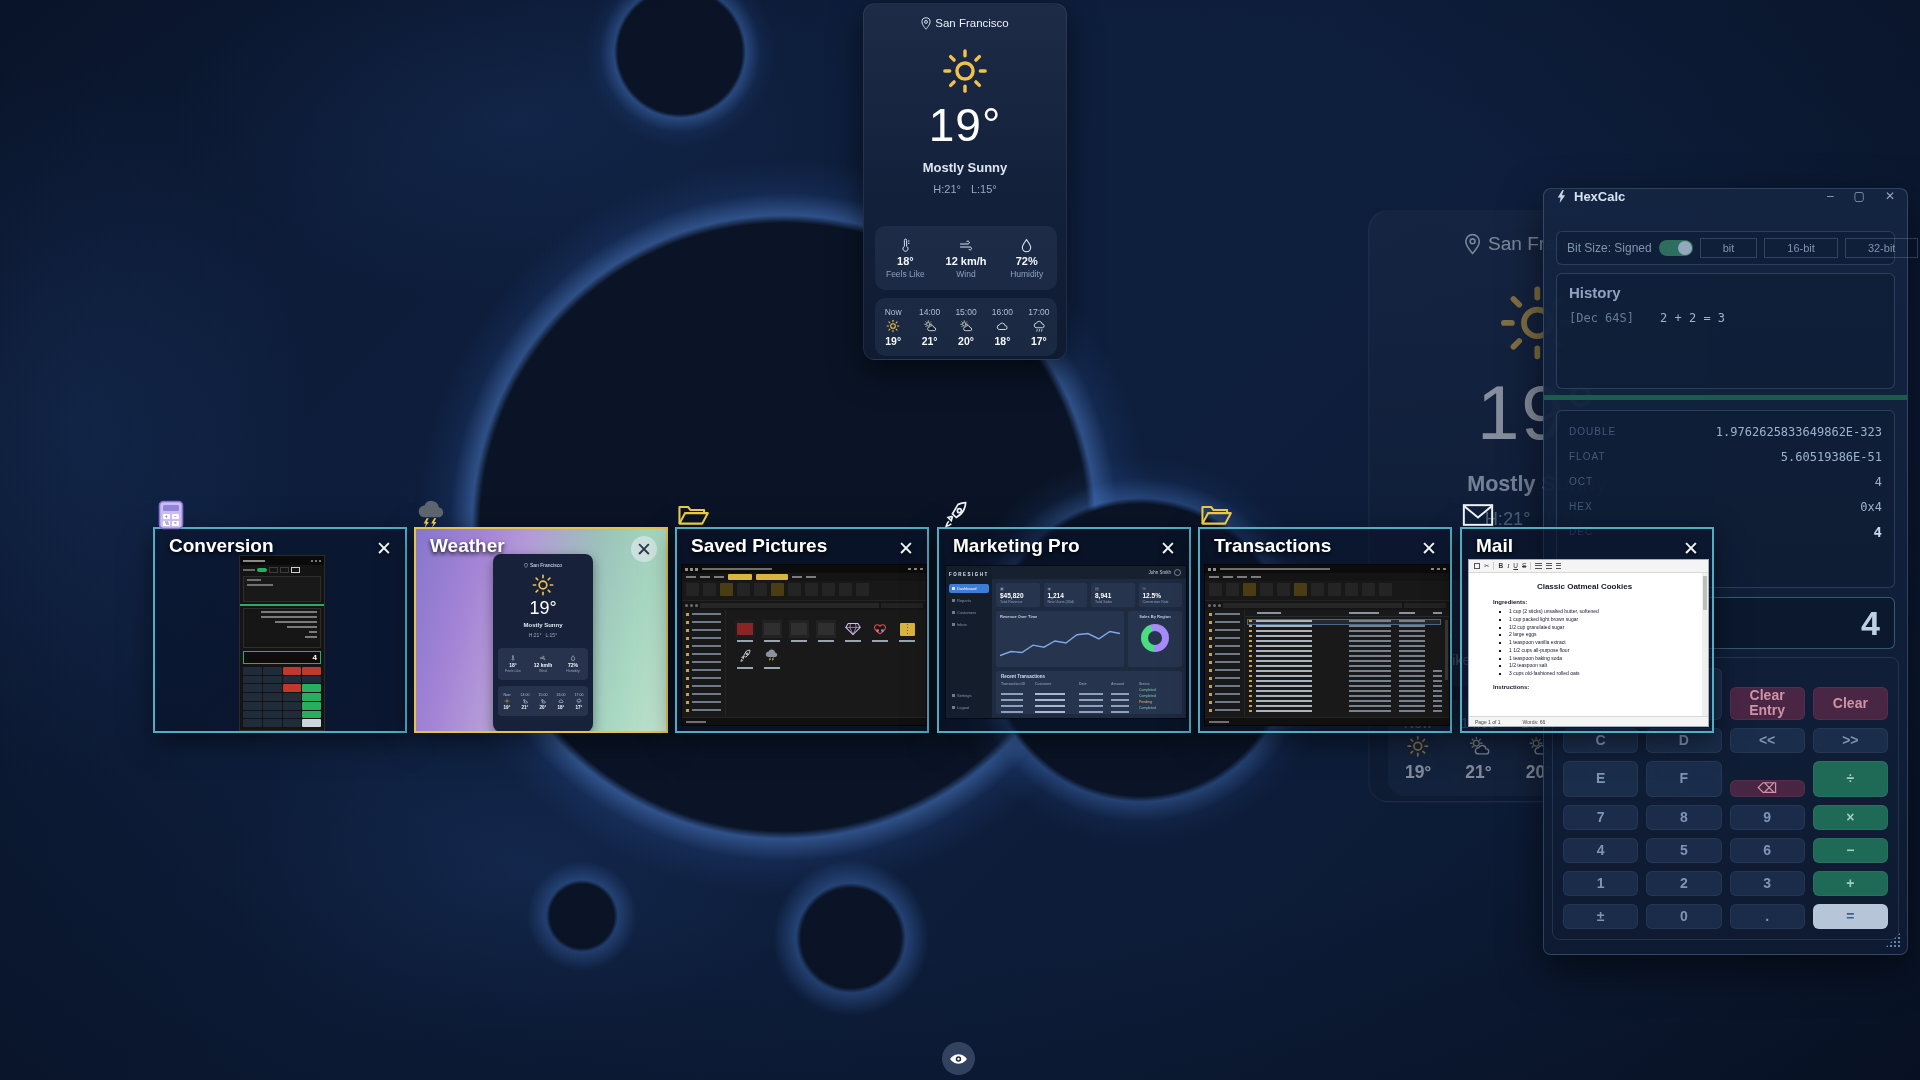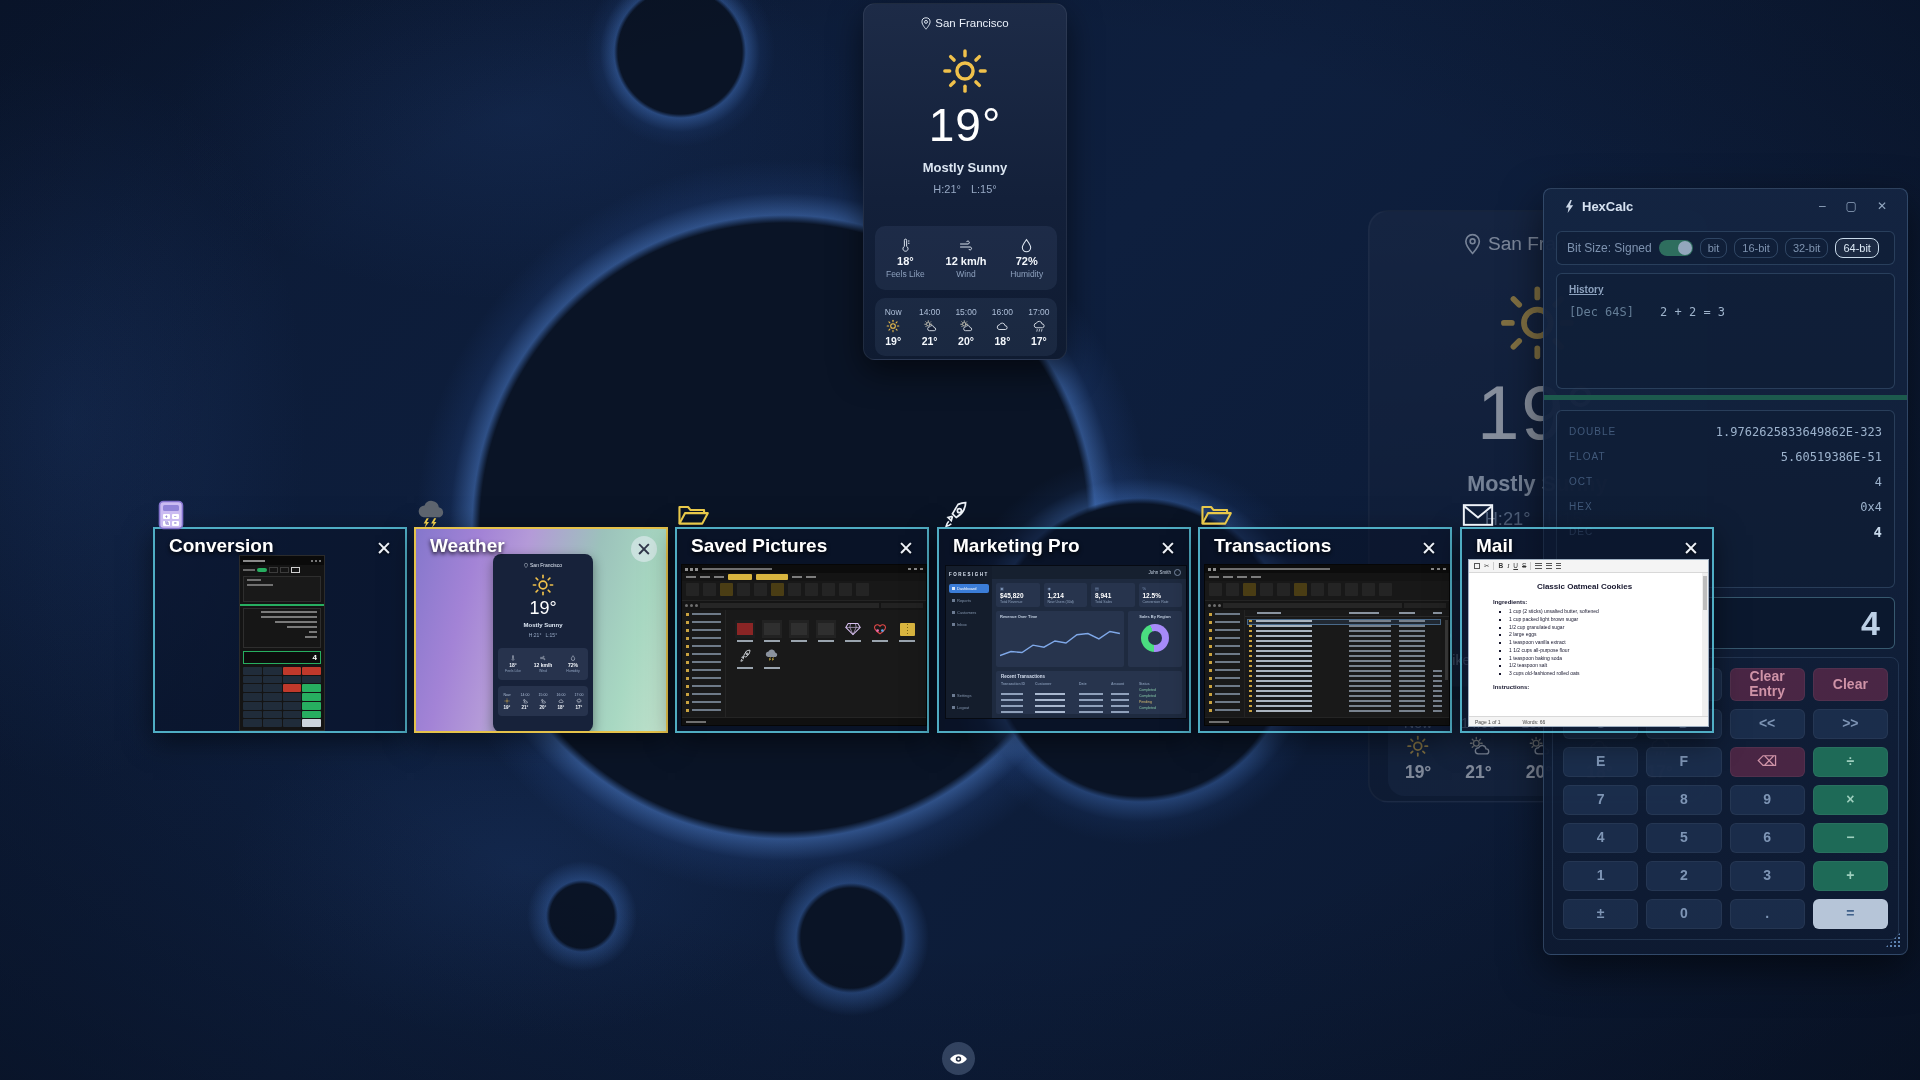--- a/index.html
+++ b/index.html
@@ -58,39 +58,39 @@
   #weather-behind { position:absolute; left:1368px; top:210px; transform:scale(1.66);
                     transform-origin:0 0; opacity:.5; z-index:5; }
   #weather-behind .weather-widget{ box-shadow:none; }
 
   
   .hexcalc { position:absolute; left:1543px; top:188px; width:365px; height:767px; z-index:10;
     background:linear-gradient(180deg, rgba(20,37,66,.97), rgba(14,27,50,.97));
     border:1px solid rgba(130,170,210,.28); border-radius:8px;
     box-shadow:0 14px 40px rgba(0,0,0,.55); }
   .hc-titlebar { position:absolute; top:0; left:0; right:0; height:34px; display:flex;
-                 align-items:center; padding:0 20px; }
+                 align-items:flex-start; padding:0 12px; }
   .hc-bolt { width:11px; height:15px; margin-right:7px; }
   .hc-bolt svg { width:100%; height:100%; }
   .hc-title { font-size:13px; color:#d6e2f1; font-weight:600; }
   .hc-controls { margin-left:auto; display:flex; gap:20px; color:#93a7c0; font-size:12px; }
   .hc-ctl { cursor:default; }
   .hc-box { position:absolute; left:12px; right:12px; border:1px solid rgba(120,160,200,.25);
             border-radius:6px; background:rgba(13,26,48,.45); }
   .hc-bitrow { top:42px; height:34px; display:flex; align-items:center; padding:0 10px; gap:7px; }
   .hc-bitlabel { font-size:12px; color:#7e93b0; white-space:nowrap; }
   .hc-toggle { width:34px; height:16px; border-radius:8px; background:#2e6e5e; position:relative;
                flex:none; }
   .hc-toggle::after { content:""; position:absolute; right:1px; top:1px; width:14px; height:14px;
                border-radius:50%; background:#93a7bd; }
   .hc-bitbtn { font-size:11px; color:#7e93b0; border:1px solid rgba(120,160,200,.3);
-               border-radius:8px; padding:3px 7px; white-space:nowrap; }
+               border-radius:0; padding:3px 22px; white-space:nowrap; }
   .hc-bitbtn.selected { border-color:#c8daea; color:#dcE9f5; color:#dce9f5; background:rgba(255,255,255,.05); }
   .hc-history { top:84px; height:116px; padding:10px 12px; }
-  .hc-hist-title { font-size:10px; color:#8ea3bf; font-weight:600; margin-bottom:10px;text-decoration:underline; }
+  .hc-hist-title { font-size:15px; color:#8ea3bf; font-weight:600; margin-bottom:10px; }
   .hc-hist-entry { font-family:"DejaVu Sans Mono",monospace; font-size:12px; display:flex; gap:26px; }
   .hc-hist-tag { color:#647d96; }
   .hc-hist-expr { color:#9fb4cc; }
   .hc-divider { position:absolute; top:206px; left:0; right:0; height:5px; background:#1c5a4d; }
   .hc-conv { top:221px; height:178px; padding:8px 12px; display:flex; flex-direction:column; }
   .hc-crow { display:flex; align-items:center; height:25px; }
   .hc-crow.binary { height:38px; }
   .hc-clabel { width:72px; font-size:10px; letter-spacing:1px; color:#41597a; }
   .hc-cval { flex:1; text-align:right; font-family:"DejaVu Sans Mono",monospace; font-size:12px;
              color:#9db3cd; line-height:14px; }
@@ -98,21 +98,21 @@
   .hc-display { top:408px; height:52px; border-color:rgba(110,170,190,.45);
                 background:rgba(8,20,40,.6); }
   .hc-dispval { position:absolute; right:14px; top:0; line-height:50px; font-size:34px;
                 font-weight:600; color:#bdd0e6; }
   .hc-keypad { position:absolute; left:8px; right:8px; top:468px; bottom:14px;
                border:1px solid rgba(120,160,200,.18); border-radius:8px; padding:10px;
                display:grid; grid-template-columns:repeat(4,1fr); grid-auto-rows:1fr; gap:8px; }
   .hc-key { background:rgba(36,58,93,.55); border:1px solid rgba(255,255,255,.05); border-radius:6px;
             color:#7e95b5; font-size:14px; font-weight:600; display:flex; align-items:center;
             justify-content:center; text-align:center; line-height:1.1; }
-  .hc-key.red { background:rgba(110,43,78,.62); color:#cf93a7; }
+  .hc-key.red { background:rgba(110,43,78,.62); color:#cf93a7;margin-top:19px; }
   .hc-key.green { background:#1e6a57; color:#9ecfbe; }
   .hc-key.light { background:#b6c5d8; color:#3f608a; }
   .hc-grip { position:absolute; right:6px; bottom:6px; width:16px; height:16px;
              background:radial-gradient(circle 1px, #5f84b2 1px, transparent 1.4px);
              background-size:4px 4px; clip-path:polygon(100% 0,100% 100%,0 100%); }
 
   
   .cards-layer { position:absolute; inset:0; z-index:20; }
   .task-card { position:absolute; top:527px; width:254px; height:206px;
                border:2px solid rgba(92,200,222,.85); background:rgba(9,19,40,.55);

